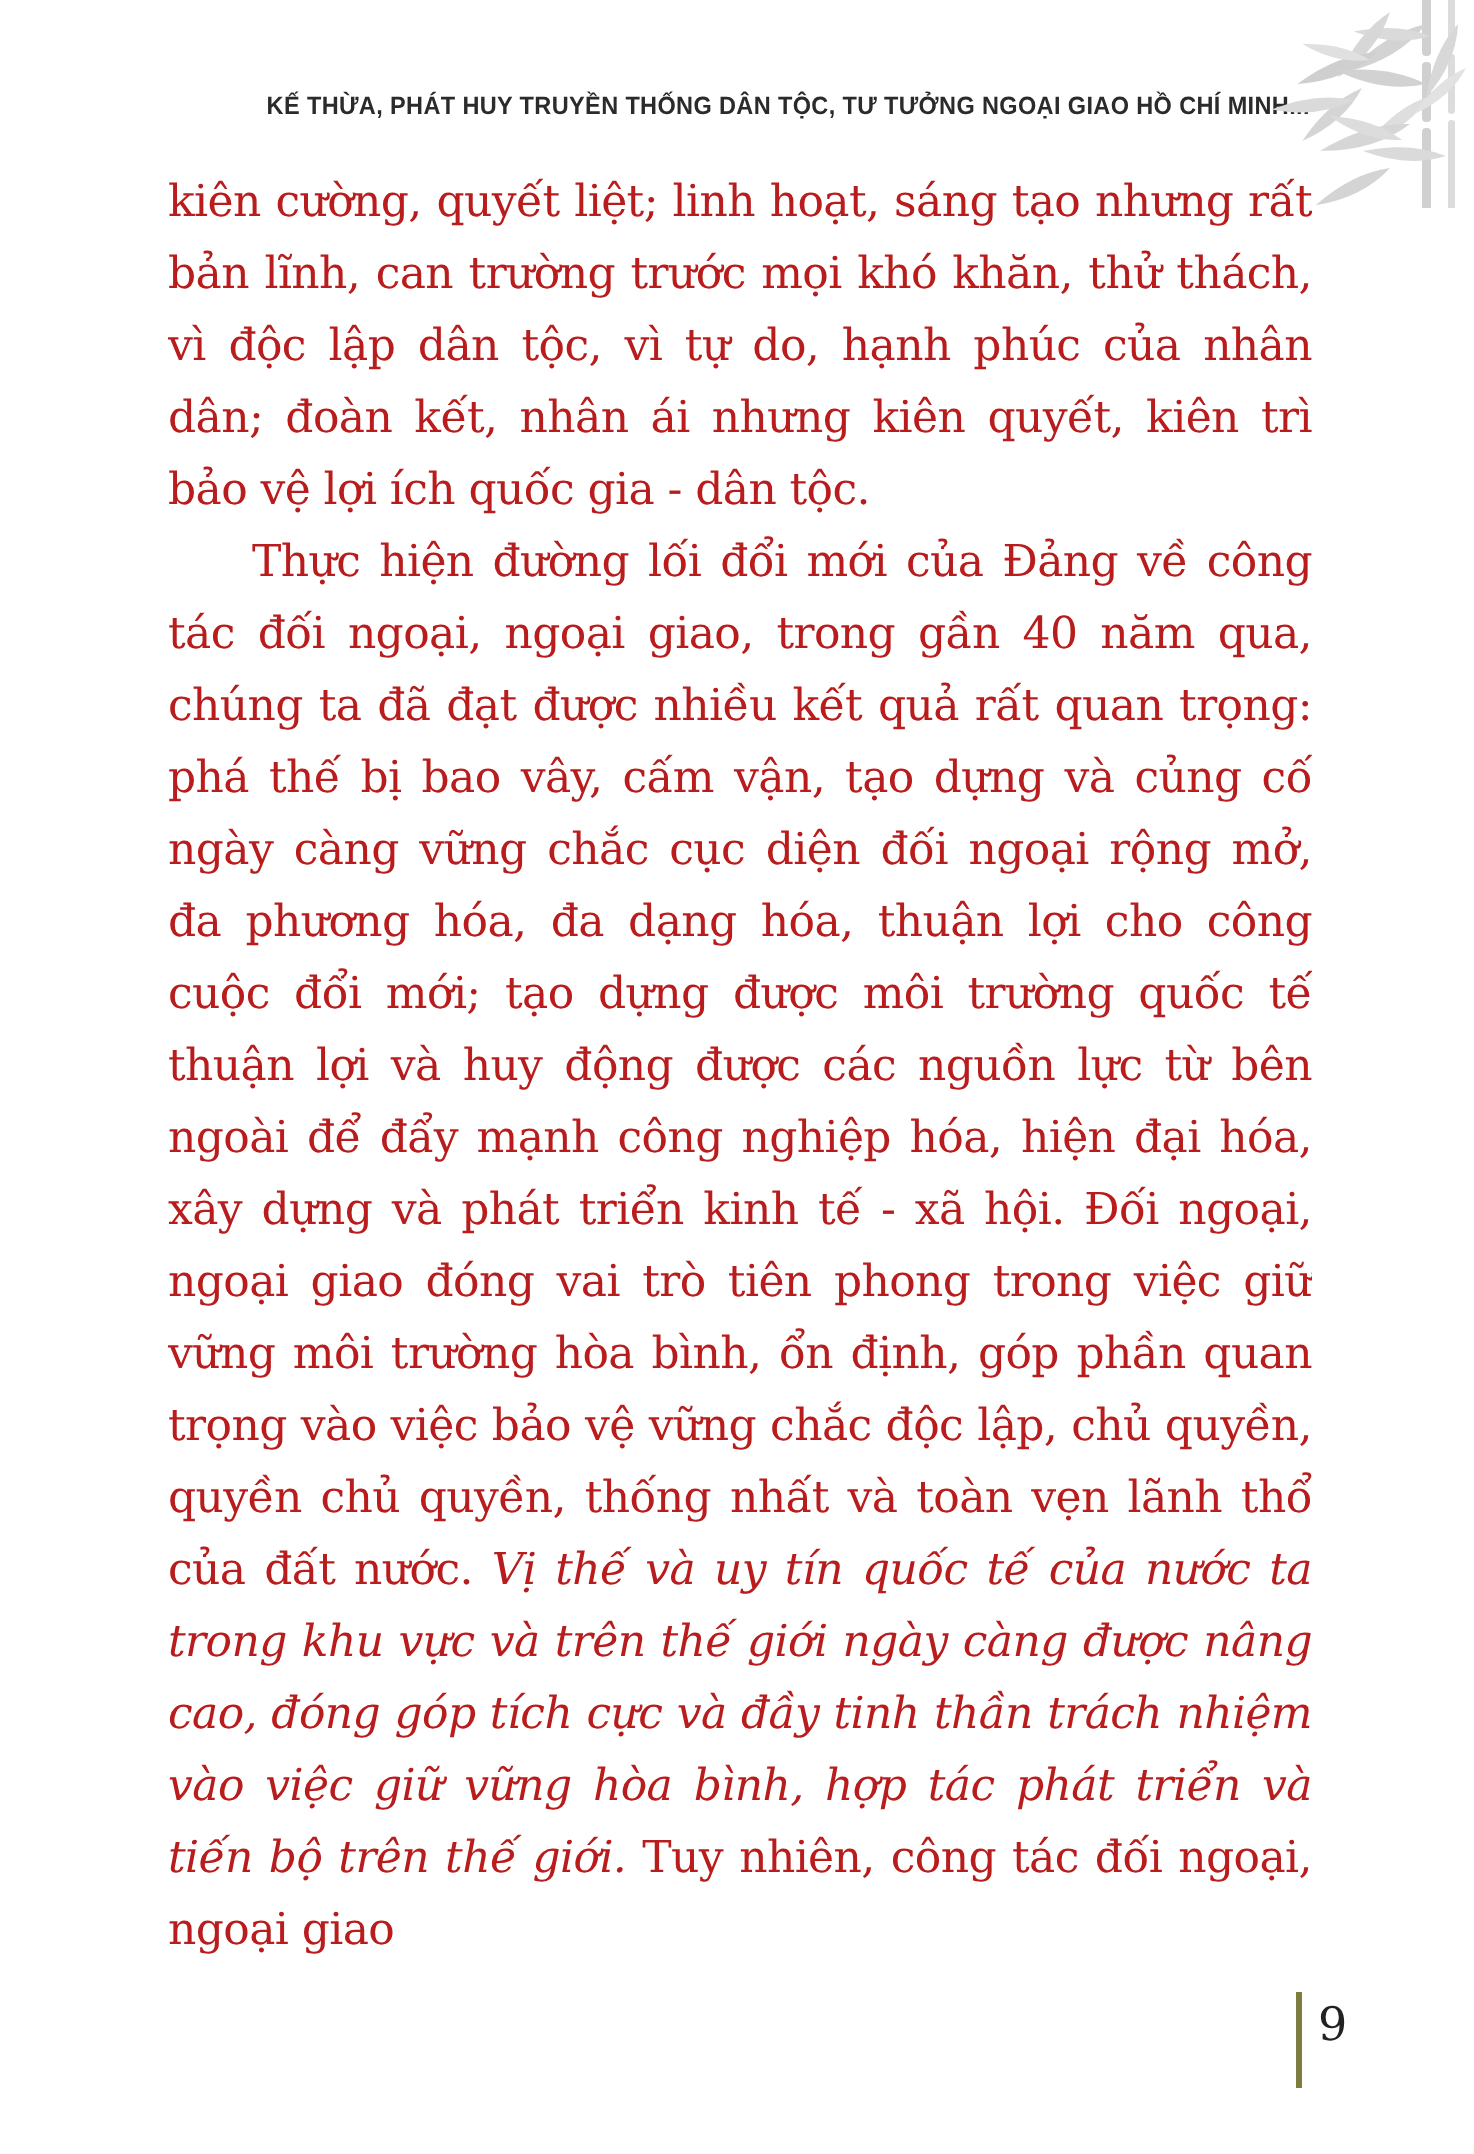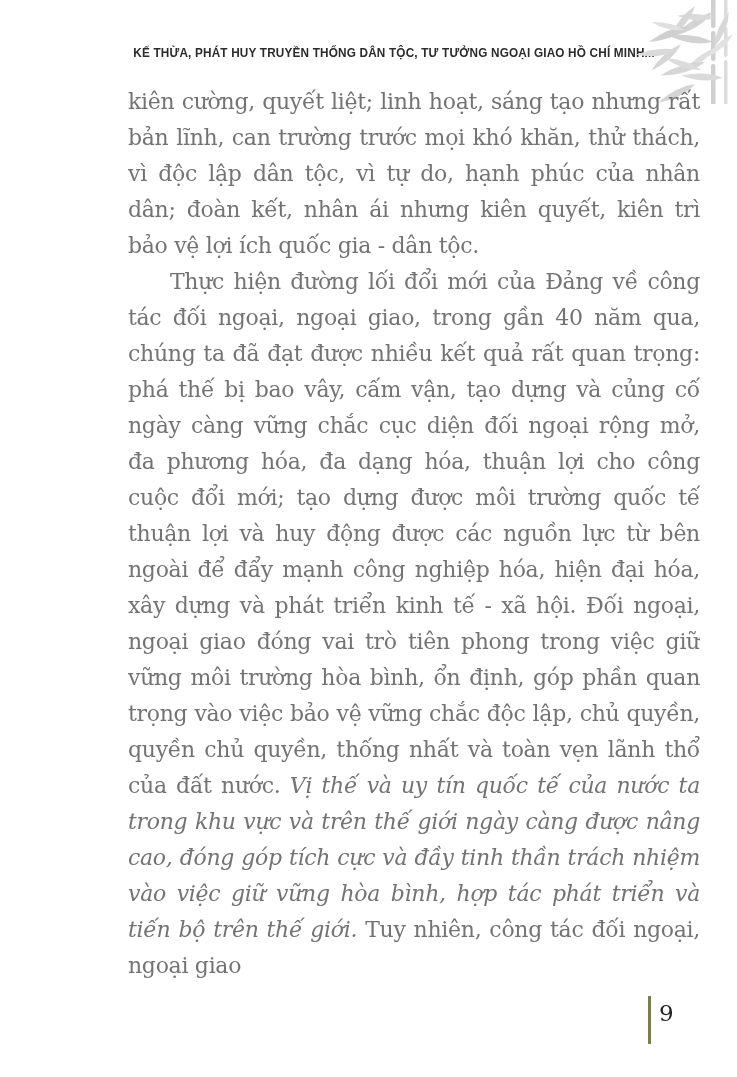--- a/index.html
+++ b/index.html
@@ -43,26 +43,25 @@
   }
 
   
   .body-block {
     position: absolute;
     left: 84px;
     top: 84px;
     width: 572px;
     max-height: 906px;
     overflow: hidden;
-    color: #737373;
+    color: #b91c1c;
     font-size: 22px;
     line-height: 36px;
     letter-spacing: -0.3px;
     text-align: justify;
-    margin-left: 44px;
   }
   .body-block p {
     margin: 0;
     padding: 0;
   }
   .para-indent {
     text-indent: 42px;
   }
   .body-block em {
     font-style: italic;

